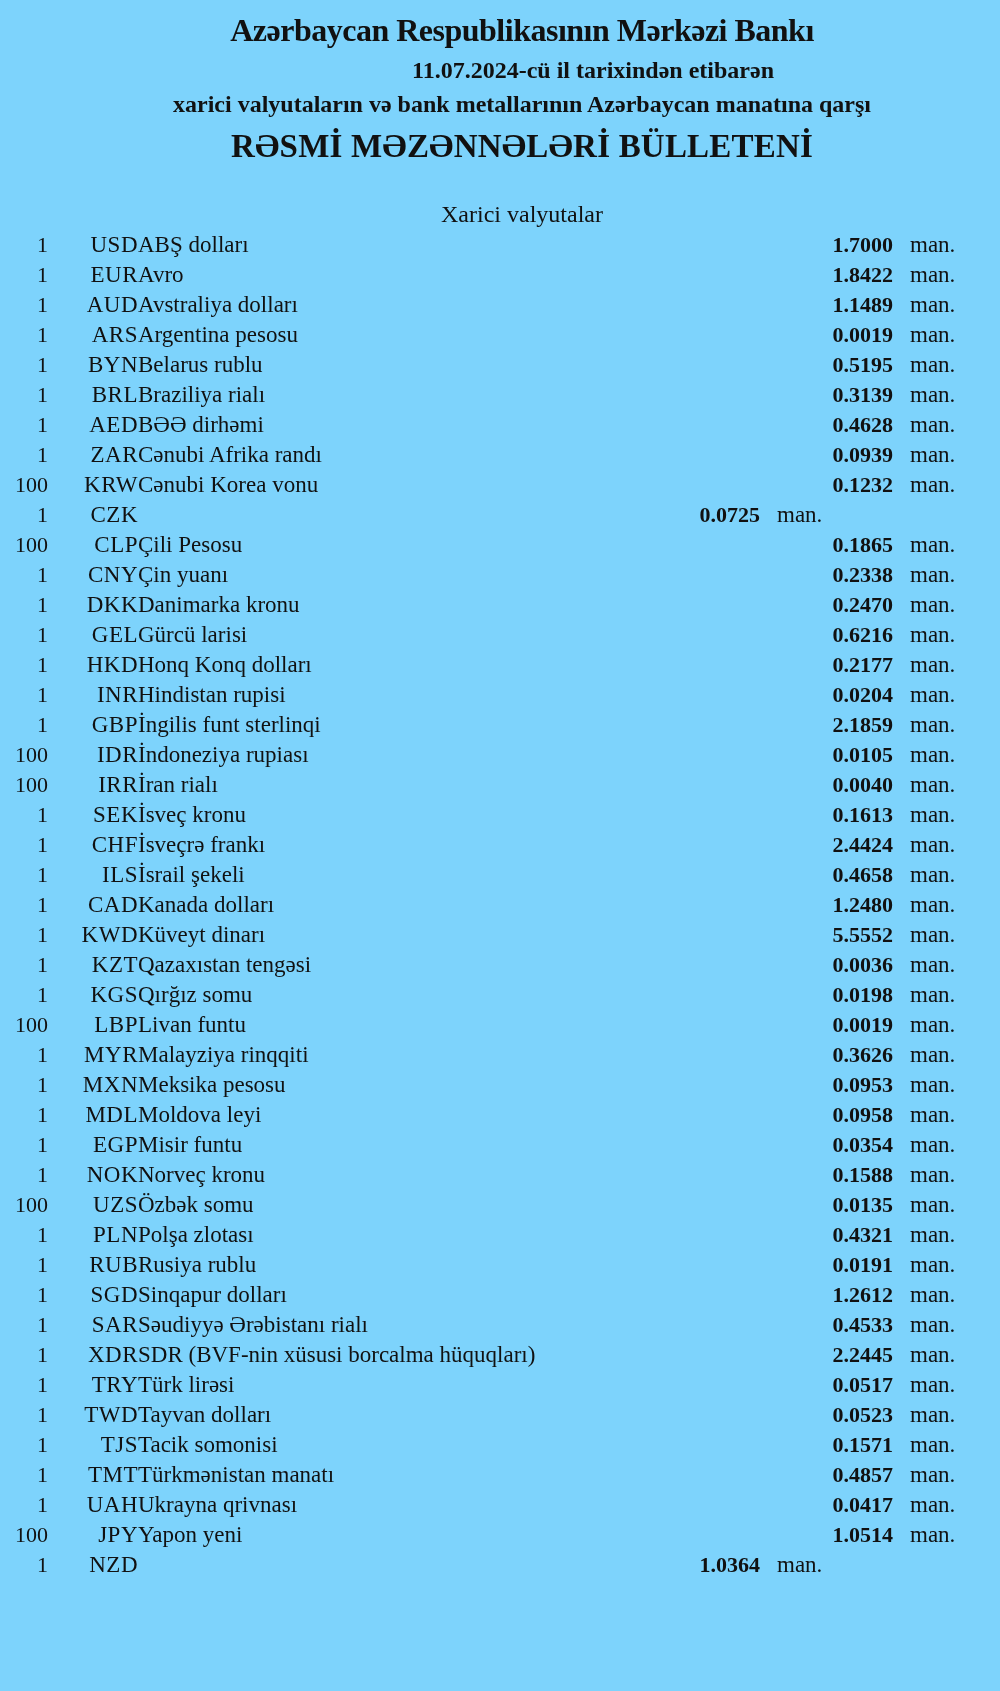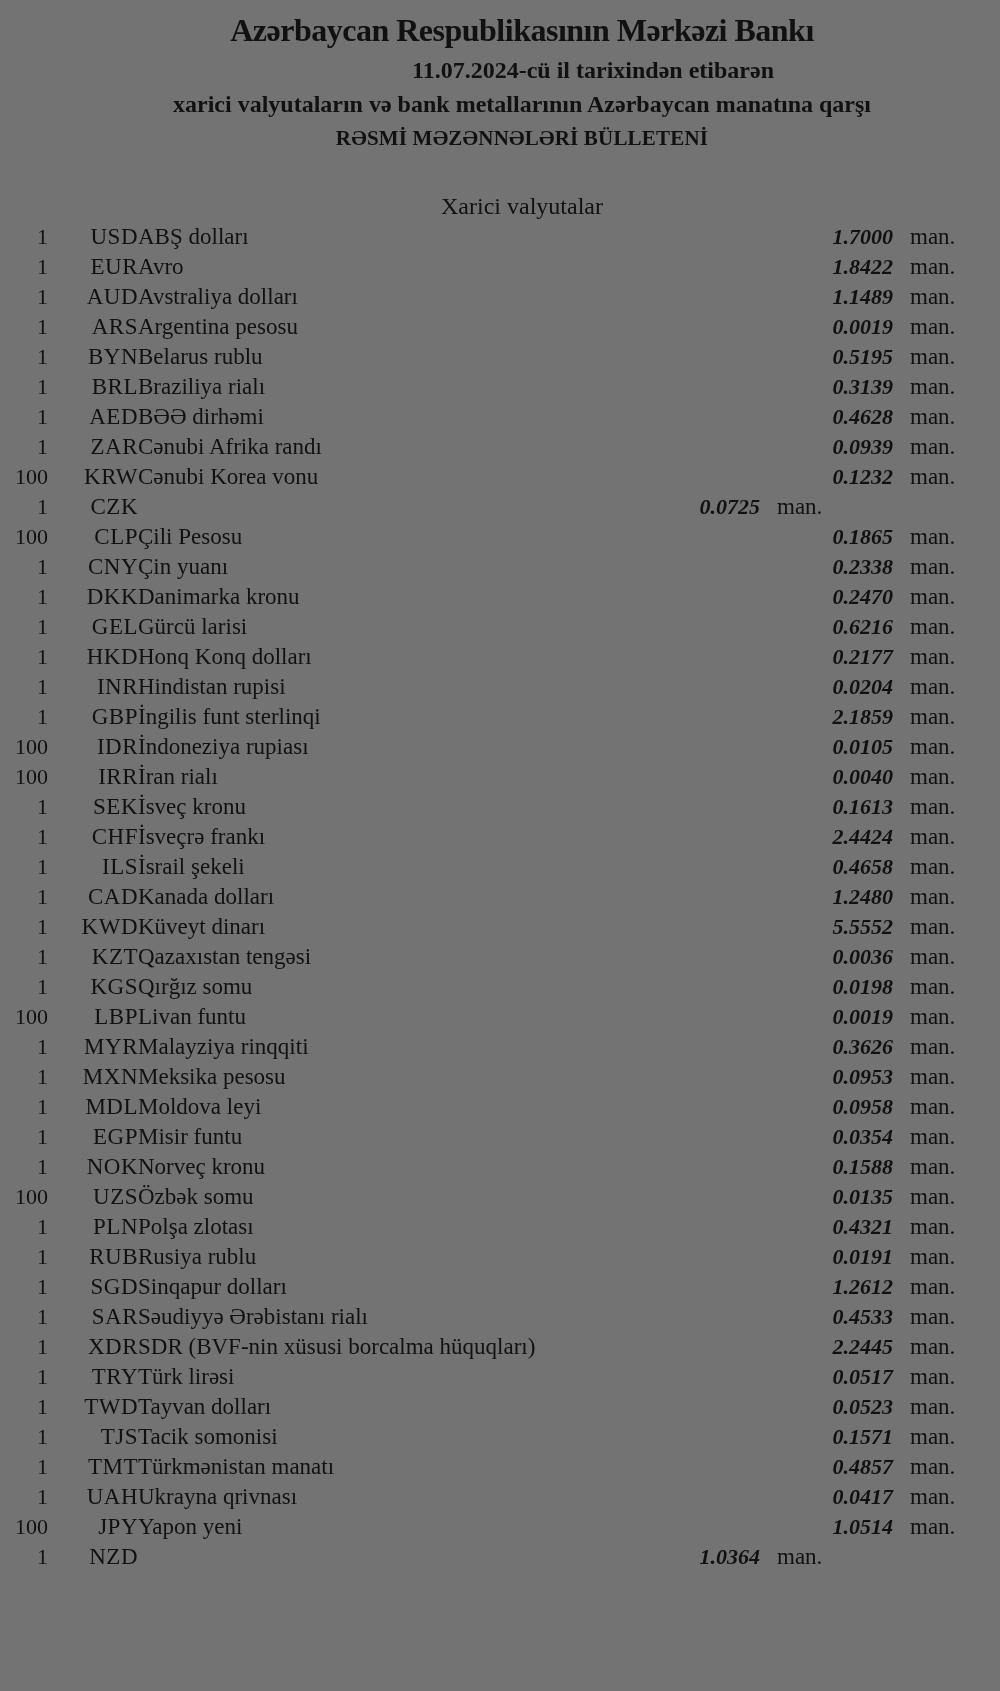--- a/index.html
+++ b/index.html
@@ -4,21 +4,21 @@
 <style>
   html, body {
     margin: 0;
     padding: 0;
     background: #ffffff;
   }
   .page {
     position: relative;
     width: 1000px;
     height: 1691px;
-    background: #737373;
+    background: #7dd3fc;
     color: #111111;
     font-family: "Liberation Serif", "DejaVu Serif", serif;
     overflow: hidden;
   }
   
   .header {
     margin-left: 44px;          
     padding-top: 12px;
     text-align: center;
   }
@@ -38,22 +38,22 @@
     left: 71px;                 
   }
   .date-line .suffix { margin-left: 0; font-family: Liberation Serif, serif; }
   .subtitle-line {
     margin-top: 6px;
     font-size: 24px;
     line-height: 28px;
     font-weight: bold;
   }
   .bulletin-line {
-    margin-top: 6px;
-    font-size: 21px;
+    margin-top: 14px;
+    font-size: 33px;
     line-height: 28px;
     font-weight: bold;
     letter-spacing: 0.2px;
   }
   .section-title {
     margin-top: 40px;
     font-size: 24px;
     line-height: 28px;
     font-weight: normal;
   }
@@ -77,21 +77,20 @@
     letter-spacing: 0.5px;
   }
   .cell-name {
     text-align: left;
     white-space: nowrap;
     overflow: hidden;
   }
   .cell-rate {
     text-align: right;
     font-weight: bold;
-    font-style: italic;
     font-size: 22px;
   }
   .cell-unit {
     text-align: left;
     padding-left: 17px;
   }
 </style>
 </head>
 <body>
 

